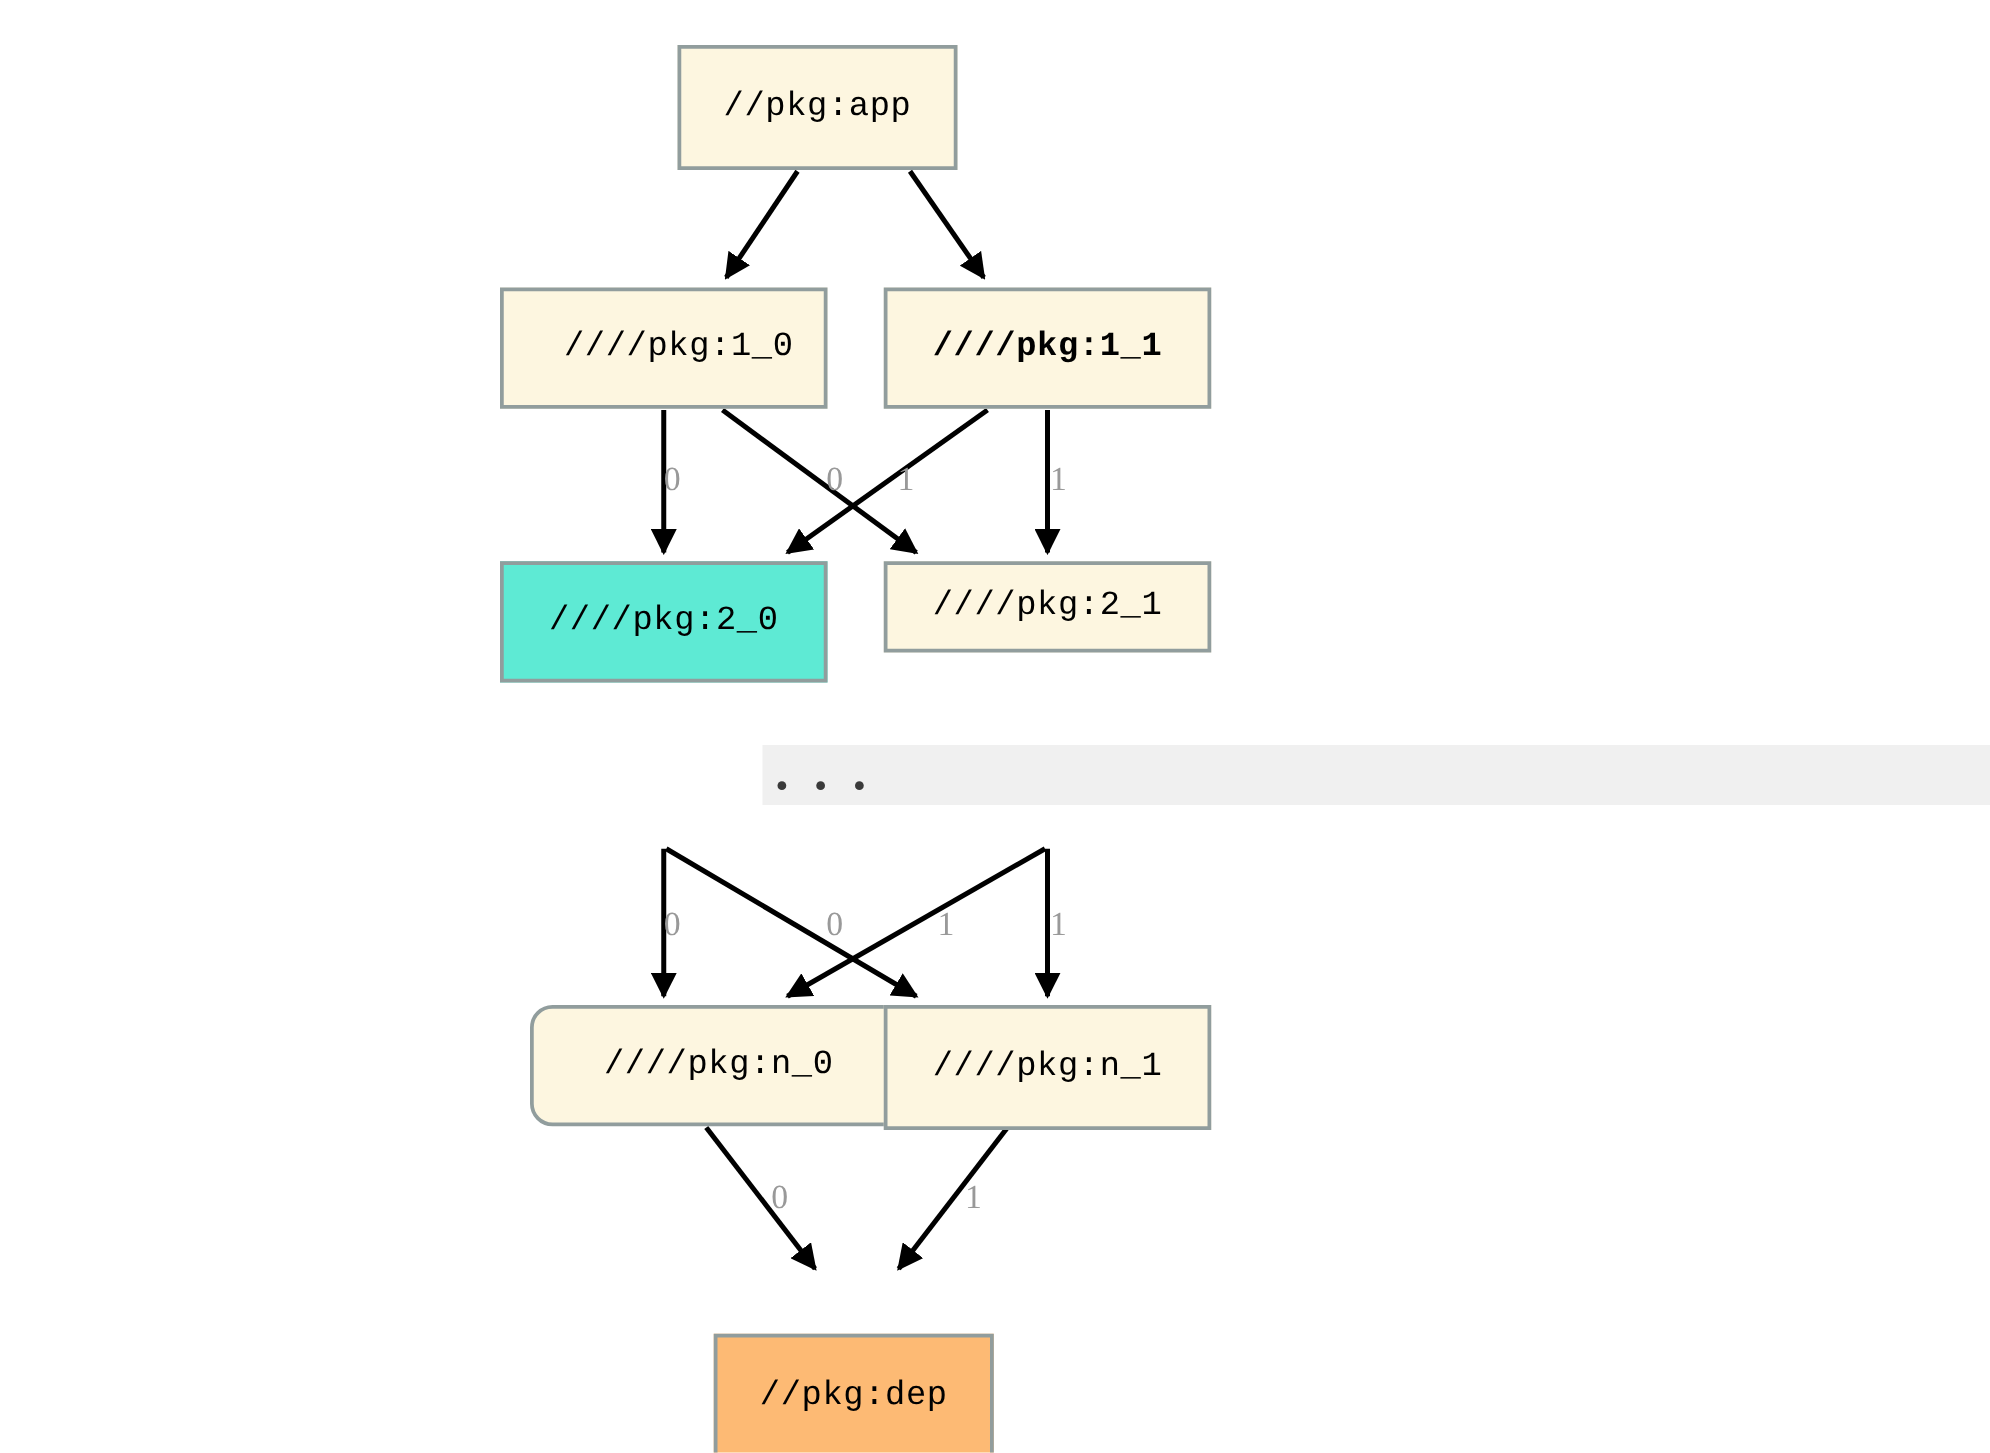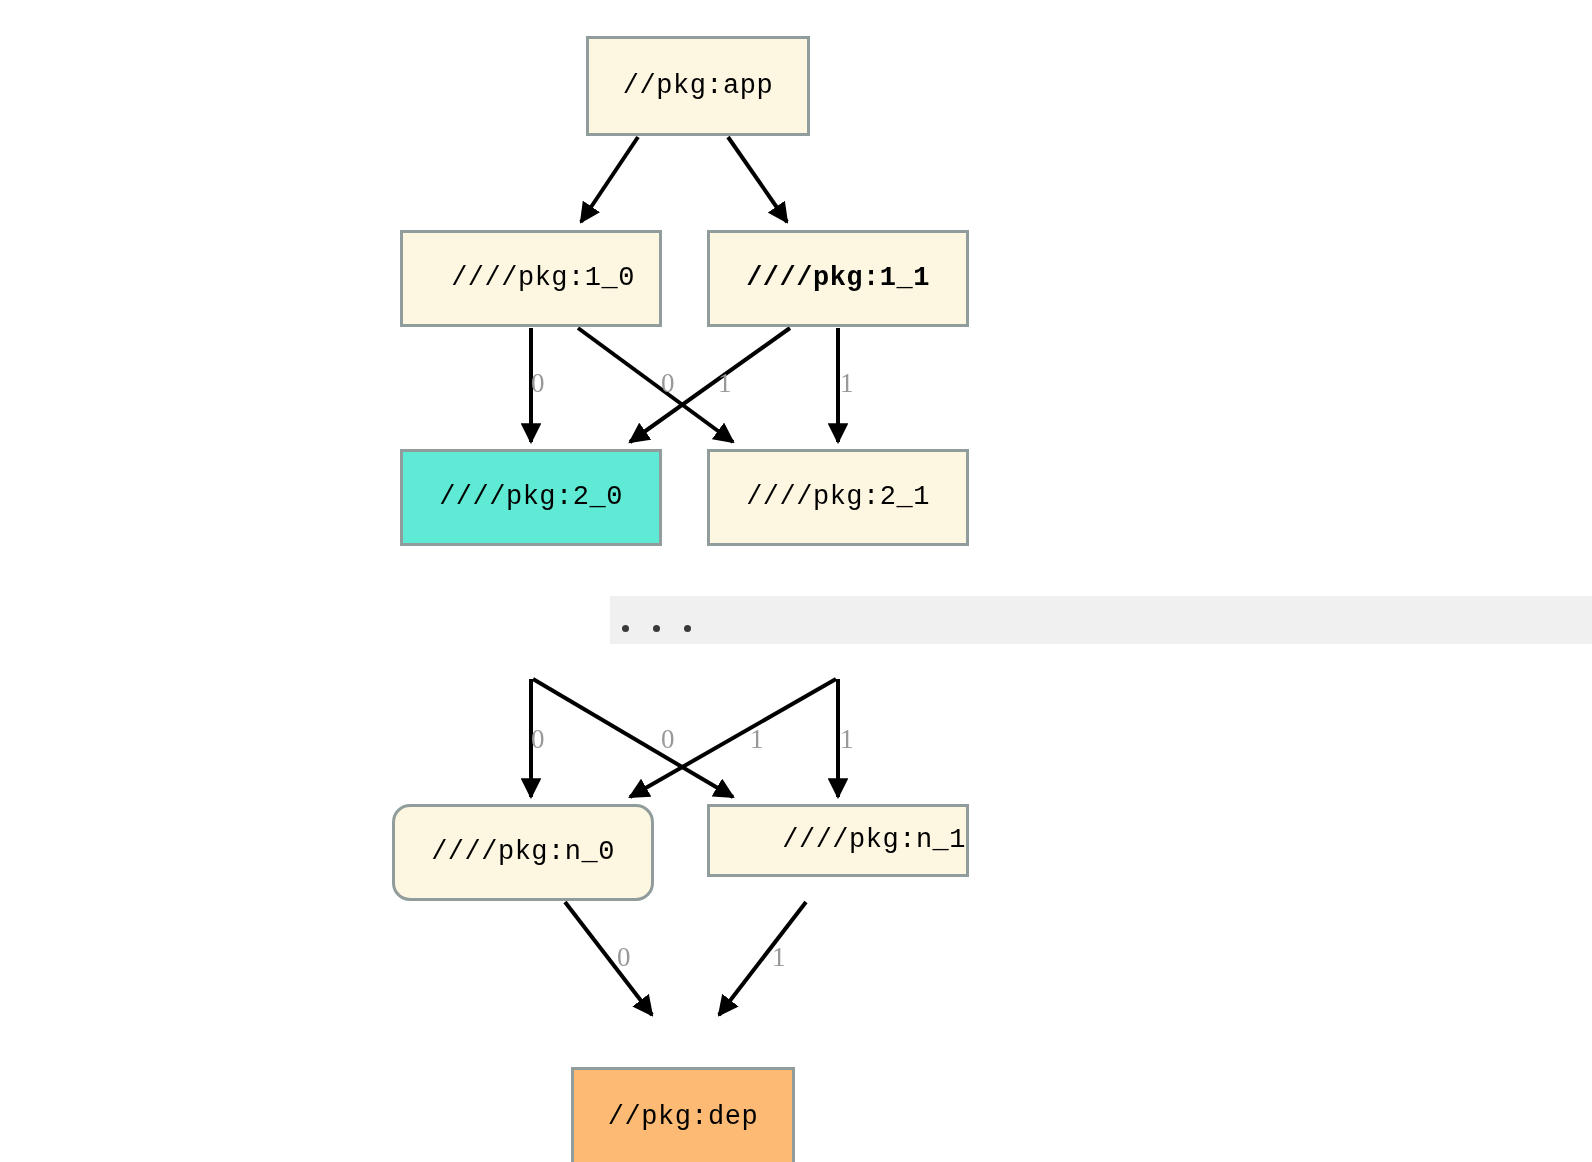--- a/index.html
+++ b/index.html
@@ -98,39 +98,39 @@
   <line x1="531" y1="679" x2="531" y2="797" stroke="#000000" stroke-width="4" marker-end="url(#arrow)"></line>
   <line x1="533" y1="679" x2="733" y2="797" stroke="#000000" stroke-width="4" marker-end="url(#arrow)"></line>
   <line x1="836" y1="679" x2="630" y2="797" stroke="#000000" stroke-width="4" marker-end="url(#arrow)"></line>
   <line x1="838" y1="679" x2="838" y2="797" stroke="#000000" stroke-width="4" marker-end="url(#arrow)"></line>
 
   <line x1="565" y1="902" x2="652" y2="1015" stroke="#000000" stroke-width="4" marker-end="url(#arrow)"></line>
 
   <line x1="806" y1="902" x2="719" y2="1015" stroke="#000000" stroke-width="4" marker-end="url(#arrow)"></line>
 </svg>
 
-<div class="node" id="node-app" style="left: 586px; top: 36px; width: 224px; height: 100px; background: rgb(253, 246, 224); border-color: rgb(145, 157, 157);">
+<div class="node" id="node-app" style="left: 542px; top: 36px; width: 224px; height: 100px; background: rgb(253, 246, 224); border-color: rgb(145, 157, 157);">
   <span class="node-label">//pkg:app</span>
 </div>
 <div class="node" id="node-n1_0" style="left: 400px; top: 230px; width: 262px; height: 97px; background: rgb(253, 246, 224); border-color: rgb(145, 157, 157); padding-left: 24px;">
   <span class="node-label">////pkg:1_0</span>
 </div>
 <div class="node" id="node-n1_1" style="left: 707px; top: 230px; width: 262px; height: 97px; background: rgb(253, 246, 224); border-color: rgb(145, 157, 157); font-weight: bold;">
   <span class="node-label">////pkg:1_1</span>
 </div>
 <div class="node" id="node-n2_0" style="left: 400px; top: 449px; width: 262px; height: 97px; background: #5eead4; border-color: rgb(145, 157, 157);">
   <span class="node-label">////pkg:2_0</span>
 </div>
-<div class="node" id="node-n2_1" style="left: 707px; top: 449px; width: 262px; height: 97px; background: rgb(253, 246, 224); border-color: rgb(145, 157, 157);">
+<div class="node" id="node-n2_1" style="left: 707px; top: 449px; width: 262px; height: 73px; background: rgb(253, 246, 224); border-color: rgb(145, 157, 157);">
   <span class="node-label">////pkg:2_1</span>
 </div>
-<div class="node" id="node-nn_0" style="left: 392px; top: 804px; width: 262px; height: 97px; background: rgb(253, 246, 224); border-color: rgb(145, 157, 157); border-radius: 18px;">
+<div class="node" id="node-nn_0" style="left: 424px; top: 804px; width: 302px; height: 97px; background: rgb(253, 246, 224); border-color: rgb(145, 157, 157); border-radius: 18px;">
   <span class="node-label">////pkg:n_0</span>
 </div>
-<div class="node" id="node-nn_1" style="left: 707px; top: 804px; width: 262px; height: 73px; background: rgb(253, 246, 224); border-color: rgb(145, 157, 157); justify-content: flex-end;">
+<div class="node" id="node-nn_1" style="left: 707px; top: 804px; width: 262px; height: 100px; background: rgb(253, 246, 224); border-color: rgb(145, 157, 157);">
   <span class="node-label">////pkg:n_1</span>
 </div>
 <div class="node" id="node-dep" style="left: 571px; top: 1022px; width: 224px; height: 100px; background: #fdba74; border-color: rgb(145, 157, 157); margin-top: 45px;">
   <span class="node-label">//pkg:dep</span>
 </div>
 
 <div id="ellipsis-band" style="left: 610px; top: 596px; width: 982px; height: 48px; background: rgb(240, 240, 240);">
   <div class="dots">
     <span class="dot"></span>
     <span class="dot"></span>

